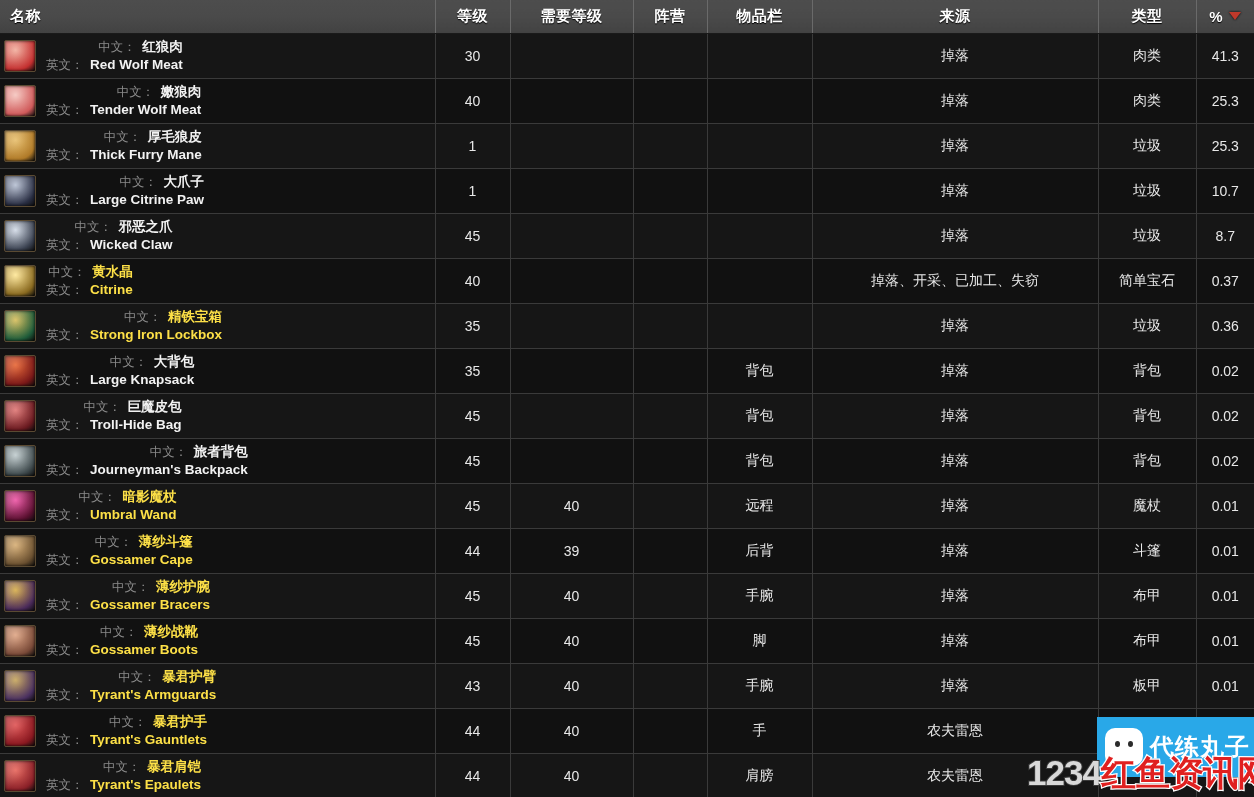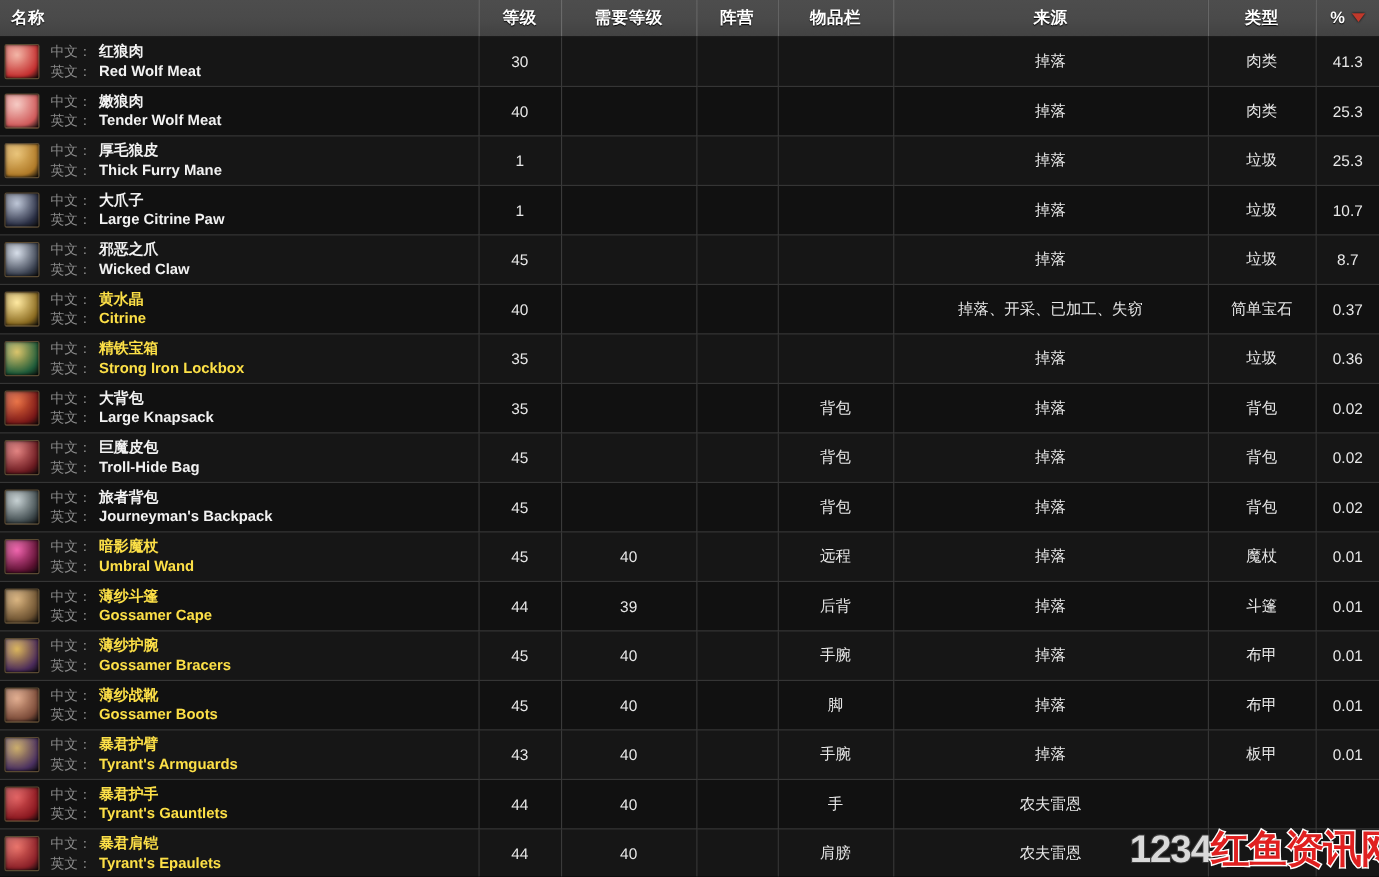--- a/index.html
+++ b/index.html
@@ -87,21 +87,21 @@
     background-size: cover;
     position: relative;
     overflow: hidden;
     box-shadow: inset 0 0 3px rgba(0,0,0,.9);
   }
   .icon-box .gloss {
     position:absolute; inset:0;
     background: linear-gradient(135deg, rgba(255,255,255,.18) 0%, rgba(255,255,255,0) 55%);
   }
   .namelines { display: flex; flex-direction: column; justify-content: center; line-height: 1.28; }
-  .nline { display: flex; align-items: baseline; }
+  .nline { display: flex; align-items: baseline; justify-content: flex-end; }
   .nlabel {
     color: #8a8a8a;
     font-size: 12.5px;
     width: 44px;
     flex: 0 0 44px;
     letter-spacing: 0px;
   }
   .nval { font-size: 13.5px; font-weight: 700; }
   .nval.cn { font-size: 13.5px; }
   .q-common { color: #f2f2f2; }
@@ -636,18 +636,22 @@
           <td>40</td>
           <td></td>
           <td>肩膀</td>
           <td>农夫雷恩</td>
           <td></td>
           <td></td>
         </tr>
       </tbody>
   </table>
 
+  <div class="wm-logo">
+    <div class="wm-mark"></div>
+    <div class="wm-text">代练丸子</div>
+  </div>
 
   <div class="wm-band">
     <span class="wm-num">1234</span><span class="wm-cn">红鱼资讯网</span>
   </div>
 
 </div>
 
 </body></html>

